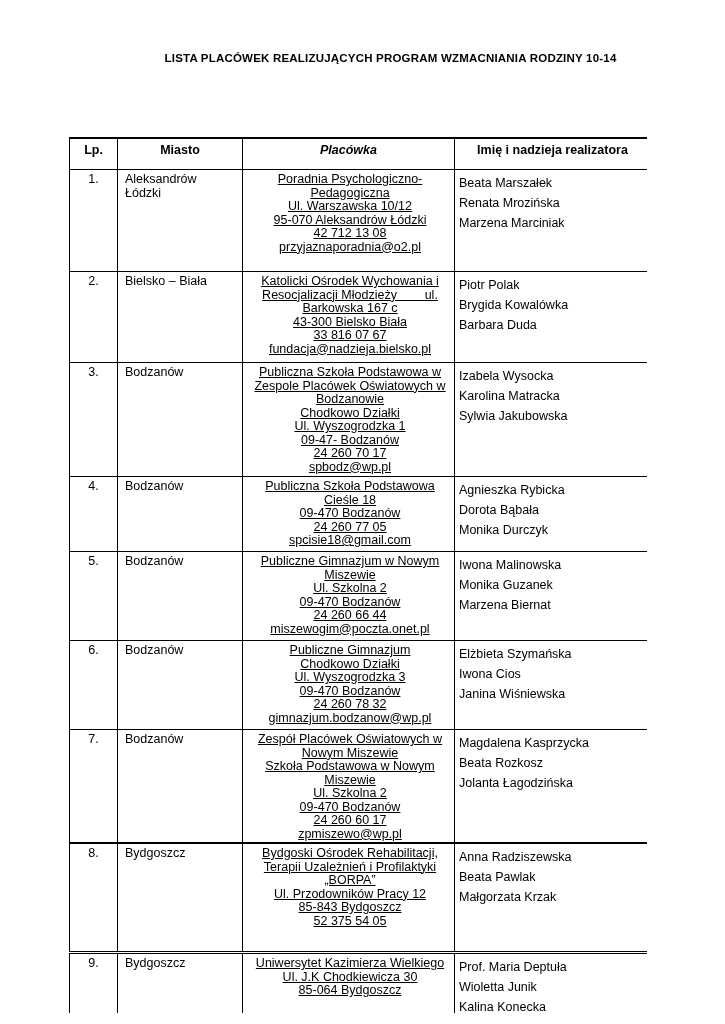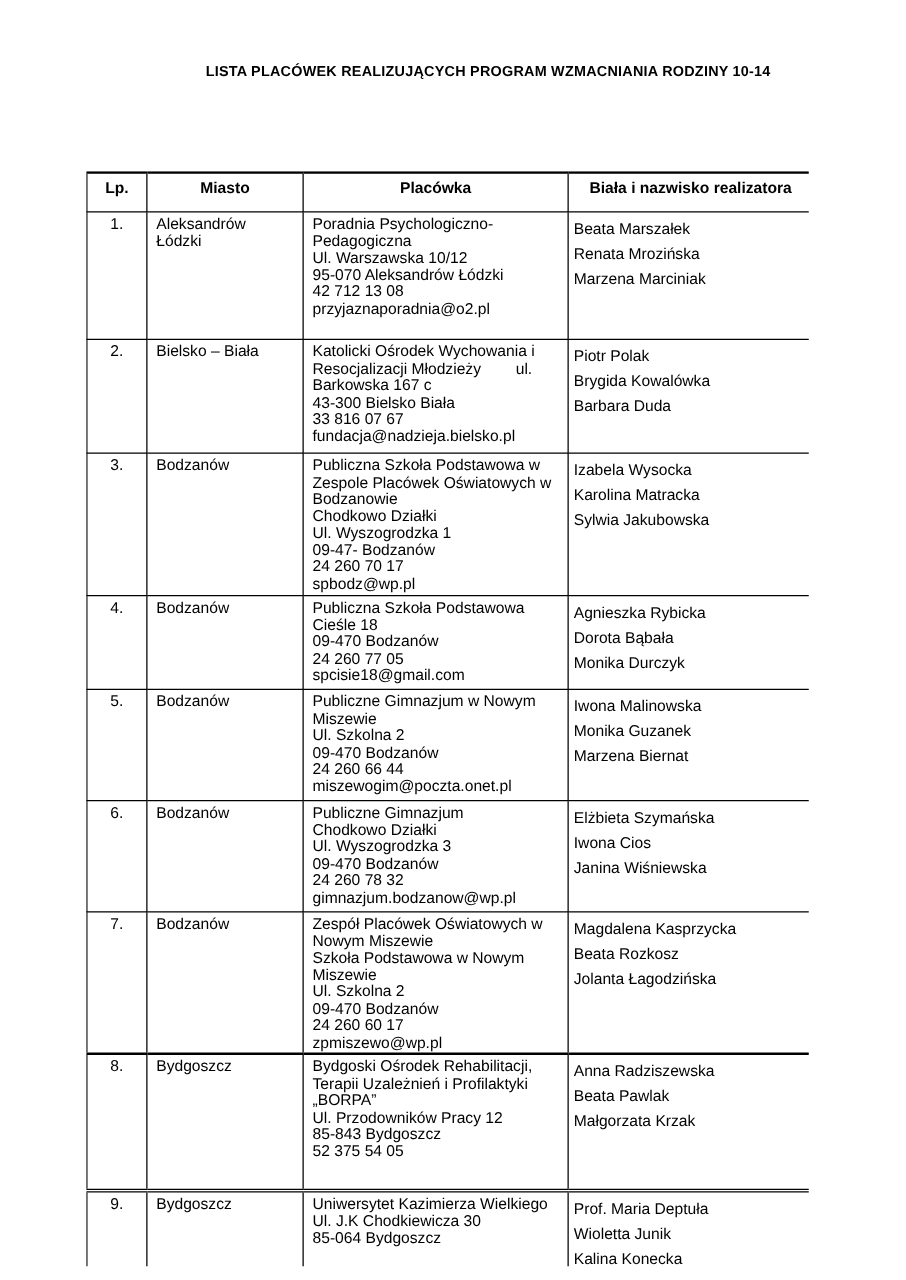--- a/index.html
+++ b/index.html
@@ -46,39 +46,40 @@
   thead th {
     border-top: 2px solid #000000;
     height: 26px;
     padding-top: 4px;
     font-size: 12.5px;
     font-weight: bold;
     line-height: 14px;
   }
   .col-lp        { width: 47px;  }
   .col-miasto    { width: 124px; }
-  .col-placowka  { width: 211px; }
+  .col-placowka  { width: 211px; font-style: italic; }
   .col-realizator{ width: 195px; }
 
   td.cell-lp {
     text-align: center;
     padding-top: 3px;
     line-height: 13.5px;
   }
   td.cell-miasto {
     font-weight: normal;
     text-align: left;
     padding: 3px 6px 0 7px;
     line-height: 13.5px;
   }
   td.cell-placowka {
-    text-align: left;
+    text-align: center;
     padding: 3px 4px 0 7px;
     line-height: 13.5px;
     white-space: pre-line;
+    text-decoration: underline;
   }
   td.cell-realizator {
     text-align: left;
     padding: 3px 4px 0 4px;
     line-height: 20px;
     white-space: pre-line;
   }
   
   tr.row-0 td { height: 98px; }
   tr.row-1 td { height: 87px; }
@@ -97,21 +98,21 @@
 
   <div class="doc-title">LISTA PLACÓWEK REALIZUJĄCYCH PROGRAM WZMACNIANIA RODZINY 10-14</div>
 
   <div class="table-clip">
     <table class="facilities">
       <thead>
         <tr>
           <th class="col-lp">Lp.</th>
           <th class="col-miasto">Miasto</th>
           <th class="col-placowka">Placówka</th>
-          <th class="col-realizator">Biała i nazwisko realizatora</th>
+          <th class="col-realizator">Imię i nadzieja realizatora</th>
         </tr>
       </thead>
       <tbody id="rows-body">
           <tr class="row-0">
     <td class="cell-lp">1.</td>
     <td class="cell-miasto">Aleksandrów Łódzki</td>
     <td class="cell-placowka">Poradnia Psychologiczno-
 Pedagogiczna
 Ul. Warszawska 10/12
 95-070 Aleksandrów Łódzki

